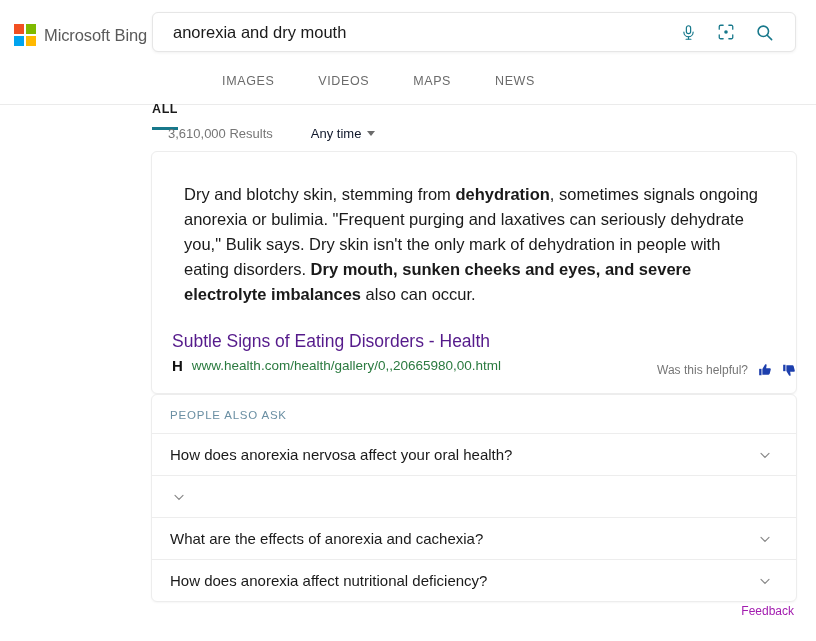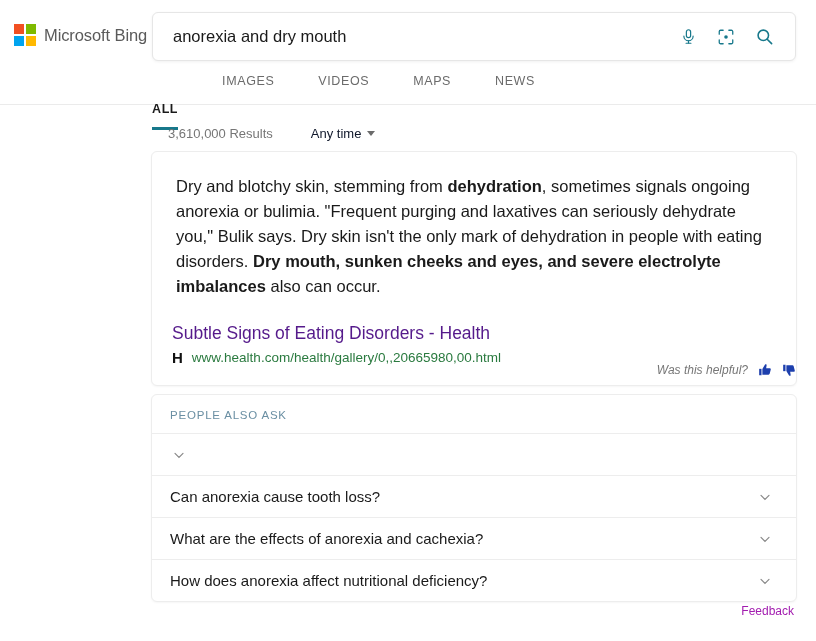--- a/index.html
+++ b/index.html
@@ -48,21 +48,21 @@
     color: #5a5a5a;
     letter-spacing: -0.1px;
     white-space: nowrap;
   }
 
   .searchbox {
     position: absolute;
     left: 152px;
     top: 12px;
     width: 644px;
-    height: 49px;
+    height: 40px;
     box-sizing: border-box;
     background: #fff;
     border: 1px solid #e6e6e6;
     border-radius: 6px;
     box-shadow: 0 1px 3px rgba(0,0,0,0.06);
     display: flex;
     align-items: center;
   }
   .search-input {
     flex: 1 1 auto;
@@ -173,21 +173,21 @@
   }
 
   #answer-card {
     top: 151px;
     padding: 18px 20px 20px 20px;
   }
   .answer-text {
     font-size: 16.5px;
     line-height: 25px;
     color: #1a1a1a;
-    margin: 4px;
+    margin: 12px;
   }
   .answer-text b { font-weight: bold; }
 
   .result-link {
     display: block;
     margin-top: 23px;
     font-size: 17.5px;
     line-height: 22px;
     color: #551a8b;
     text-decoration: none;
@@ -212,21 +212,20 @@
     cursor: pointer;
   }
 
   .helpful-row {
     position: absolute;
     top: 363px;
     right: 20px;
     display: flex;
     align-items: center;
     gap: 10px;
-    font-style: italic;
   }
   .helpful-label {
     font-size: 12px;
     color: #767676;
   }
   .thumb {
     cursor: pointer;
     color: #1d3fad;
     display: flex;
     align-items: center;
@@ -364,29 +363,29 @@
       <path d="M2 3h4v11H2z"></path>
       <path d="M7.5 13.8l4.6 7.6c.9 1.2 2.9.5 2.7-1L14 15h6.1c1.2 0 2.1-1.1 1.8-2.3l-1.9-7.3c-.2-.9-1-1.4-1.9-1.4H7.5z"></path>
     </svg>
   </span>
 </div>
 
 <div class="card" id="paa-card">
   <div class="paa-header">PEOPLE ALSO ASK</div>
 
   <div class="paa-item">
+    <span class="paa-q">How does anorexia nervosa affect your oral health?</span>
     <span class="chev">
       <svg width="16" height="16" viewBox="0 0 24 24" fill="none" stroke="currentColor" stroke-width="1.8" stroke-linecap="round">
           <path d="M6 9.5l6 6 6-6"></path>
         </svg>
     </span>
   </div>
 
   <div class="paa-item">
-    <span class="paa-q">Can anorexia cause tooth loss?</span>
     <span class="chev">
       <svg width="16" height="16" viewBox="0 0 24 24" fill="none" stroke="currentColor" stroke-width="1.8" stroke-linecap="round">
           <path d="M6 9.5l6 6 6-6"></path>
         </svg>
     </span>
   </div>
 
   <div class="paa-item">
     <span class="paa-q">What are the effects of anorexia and cachexia?</span>
     <span class="chev">

